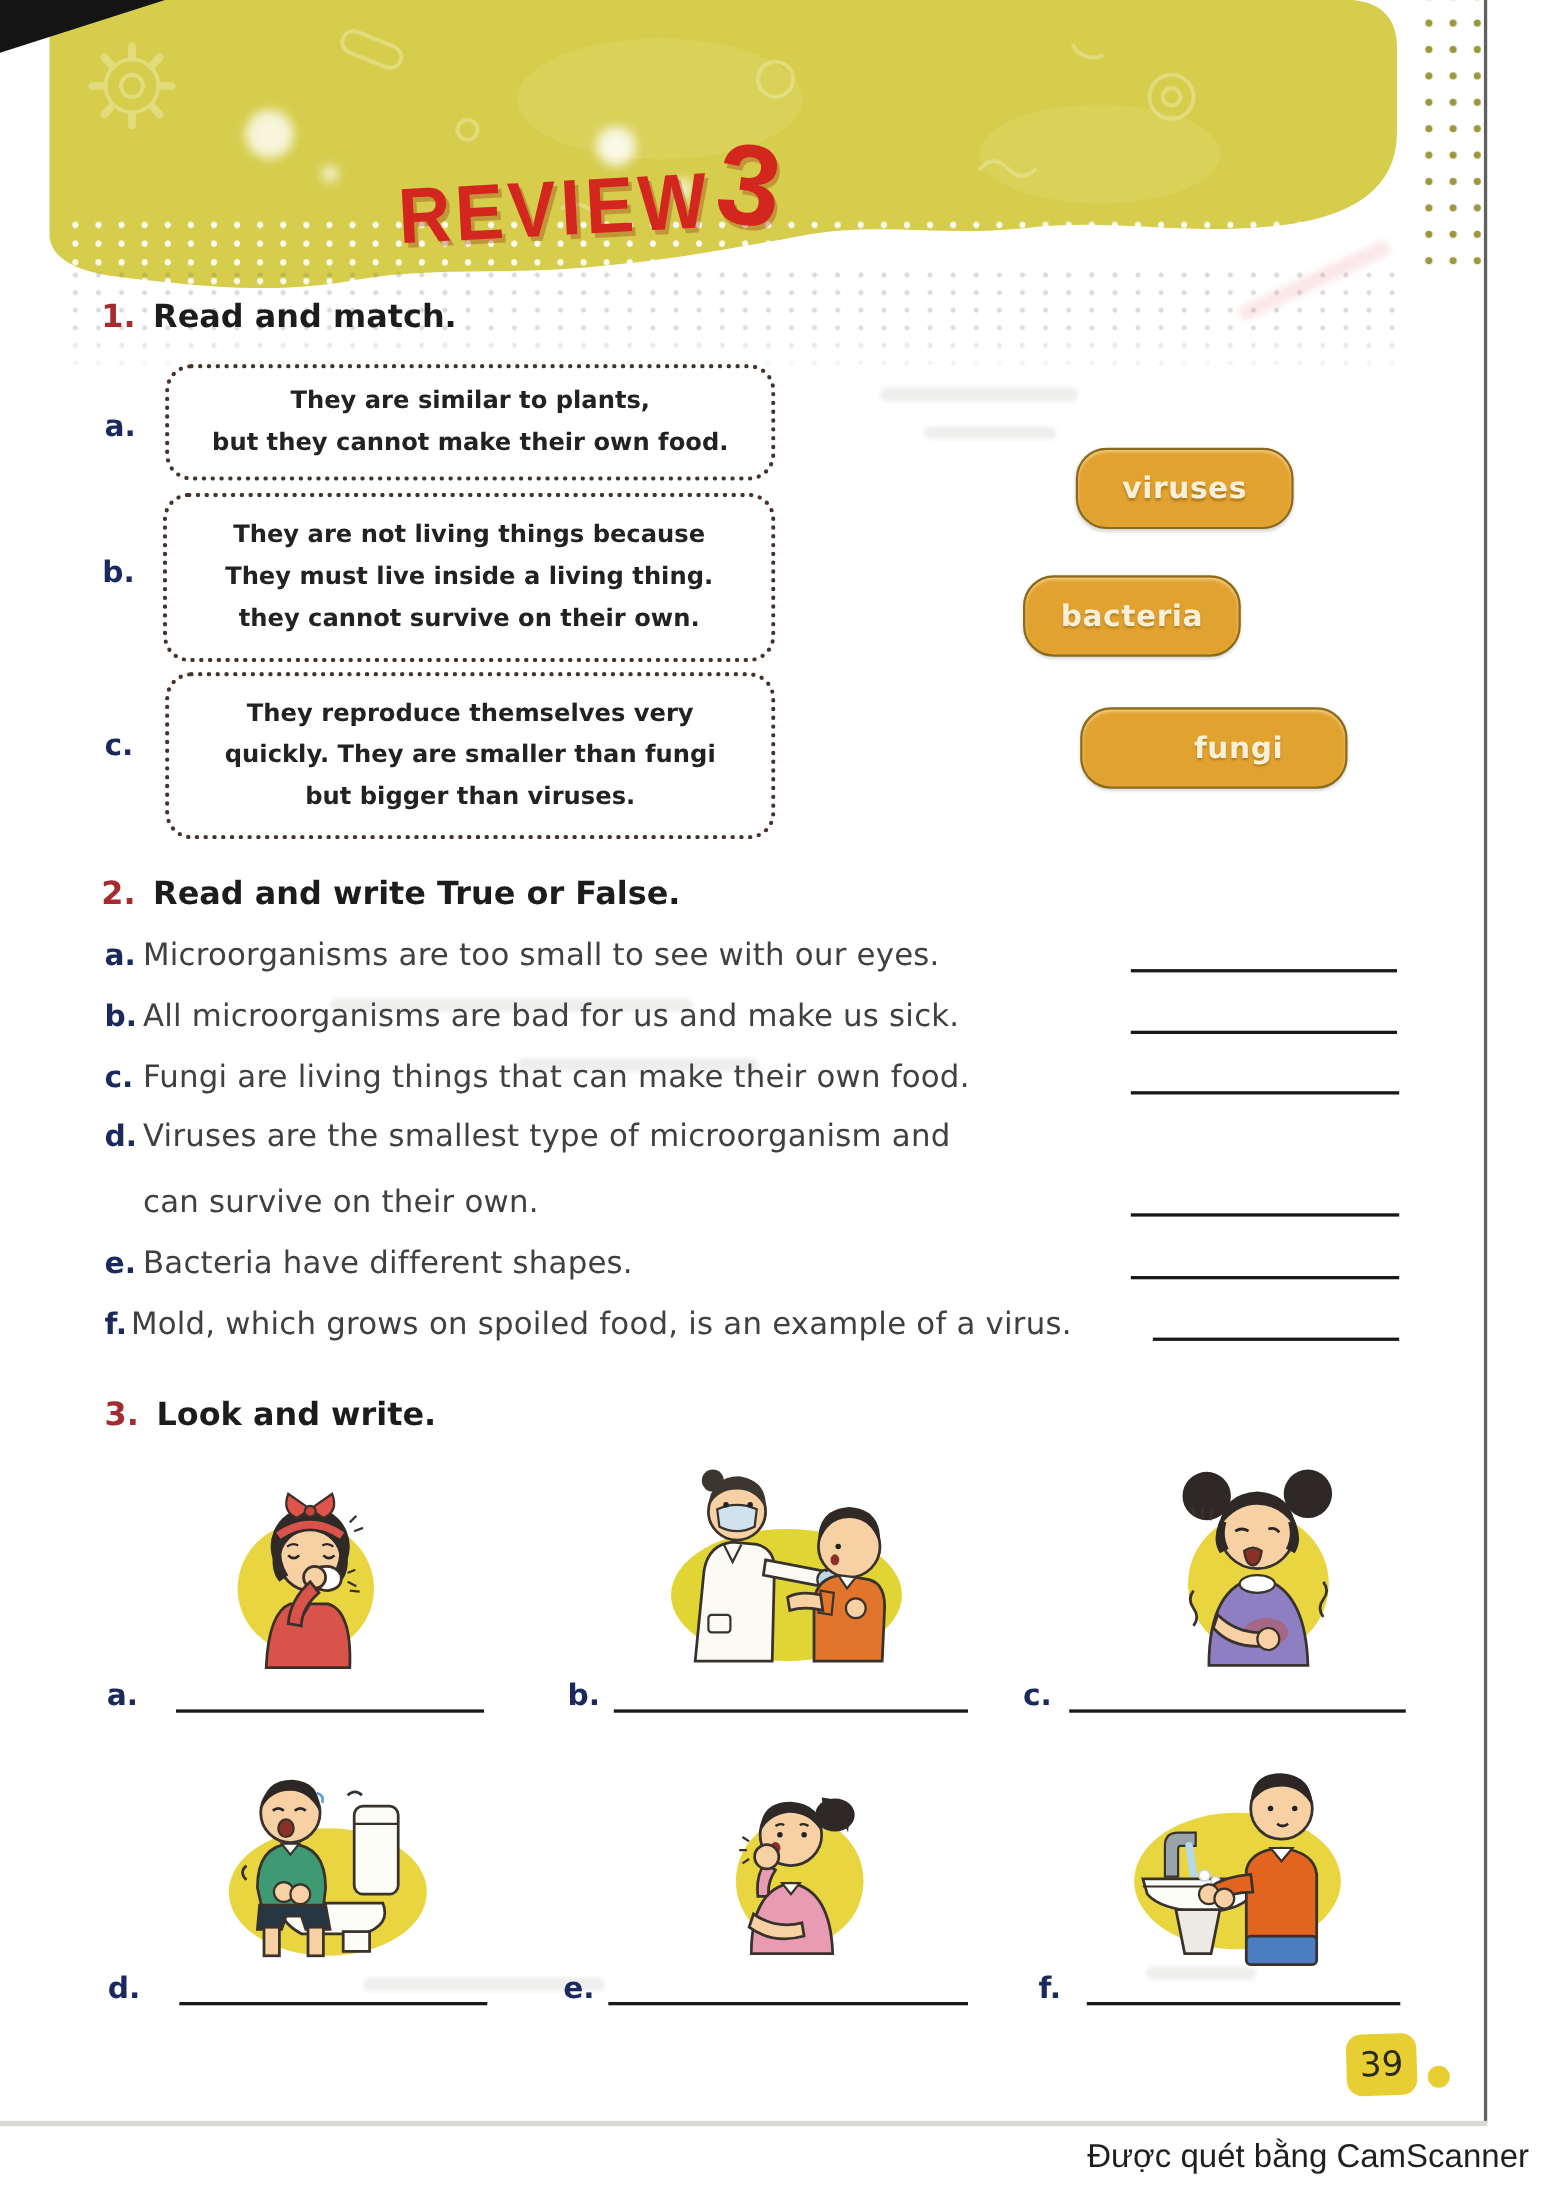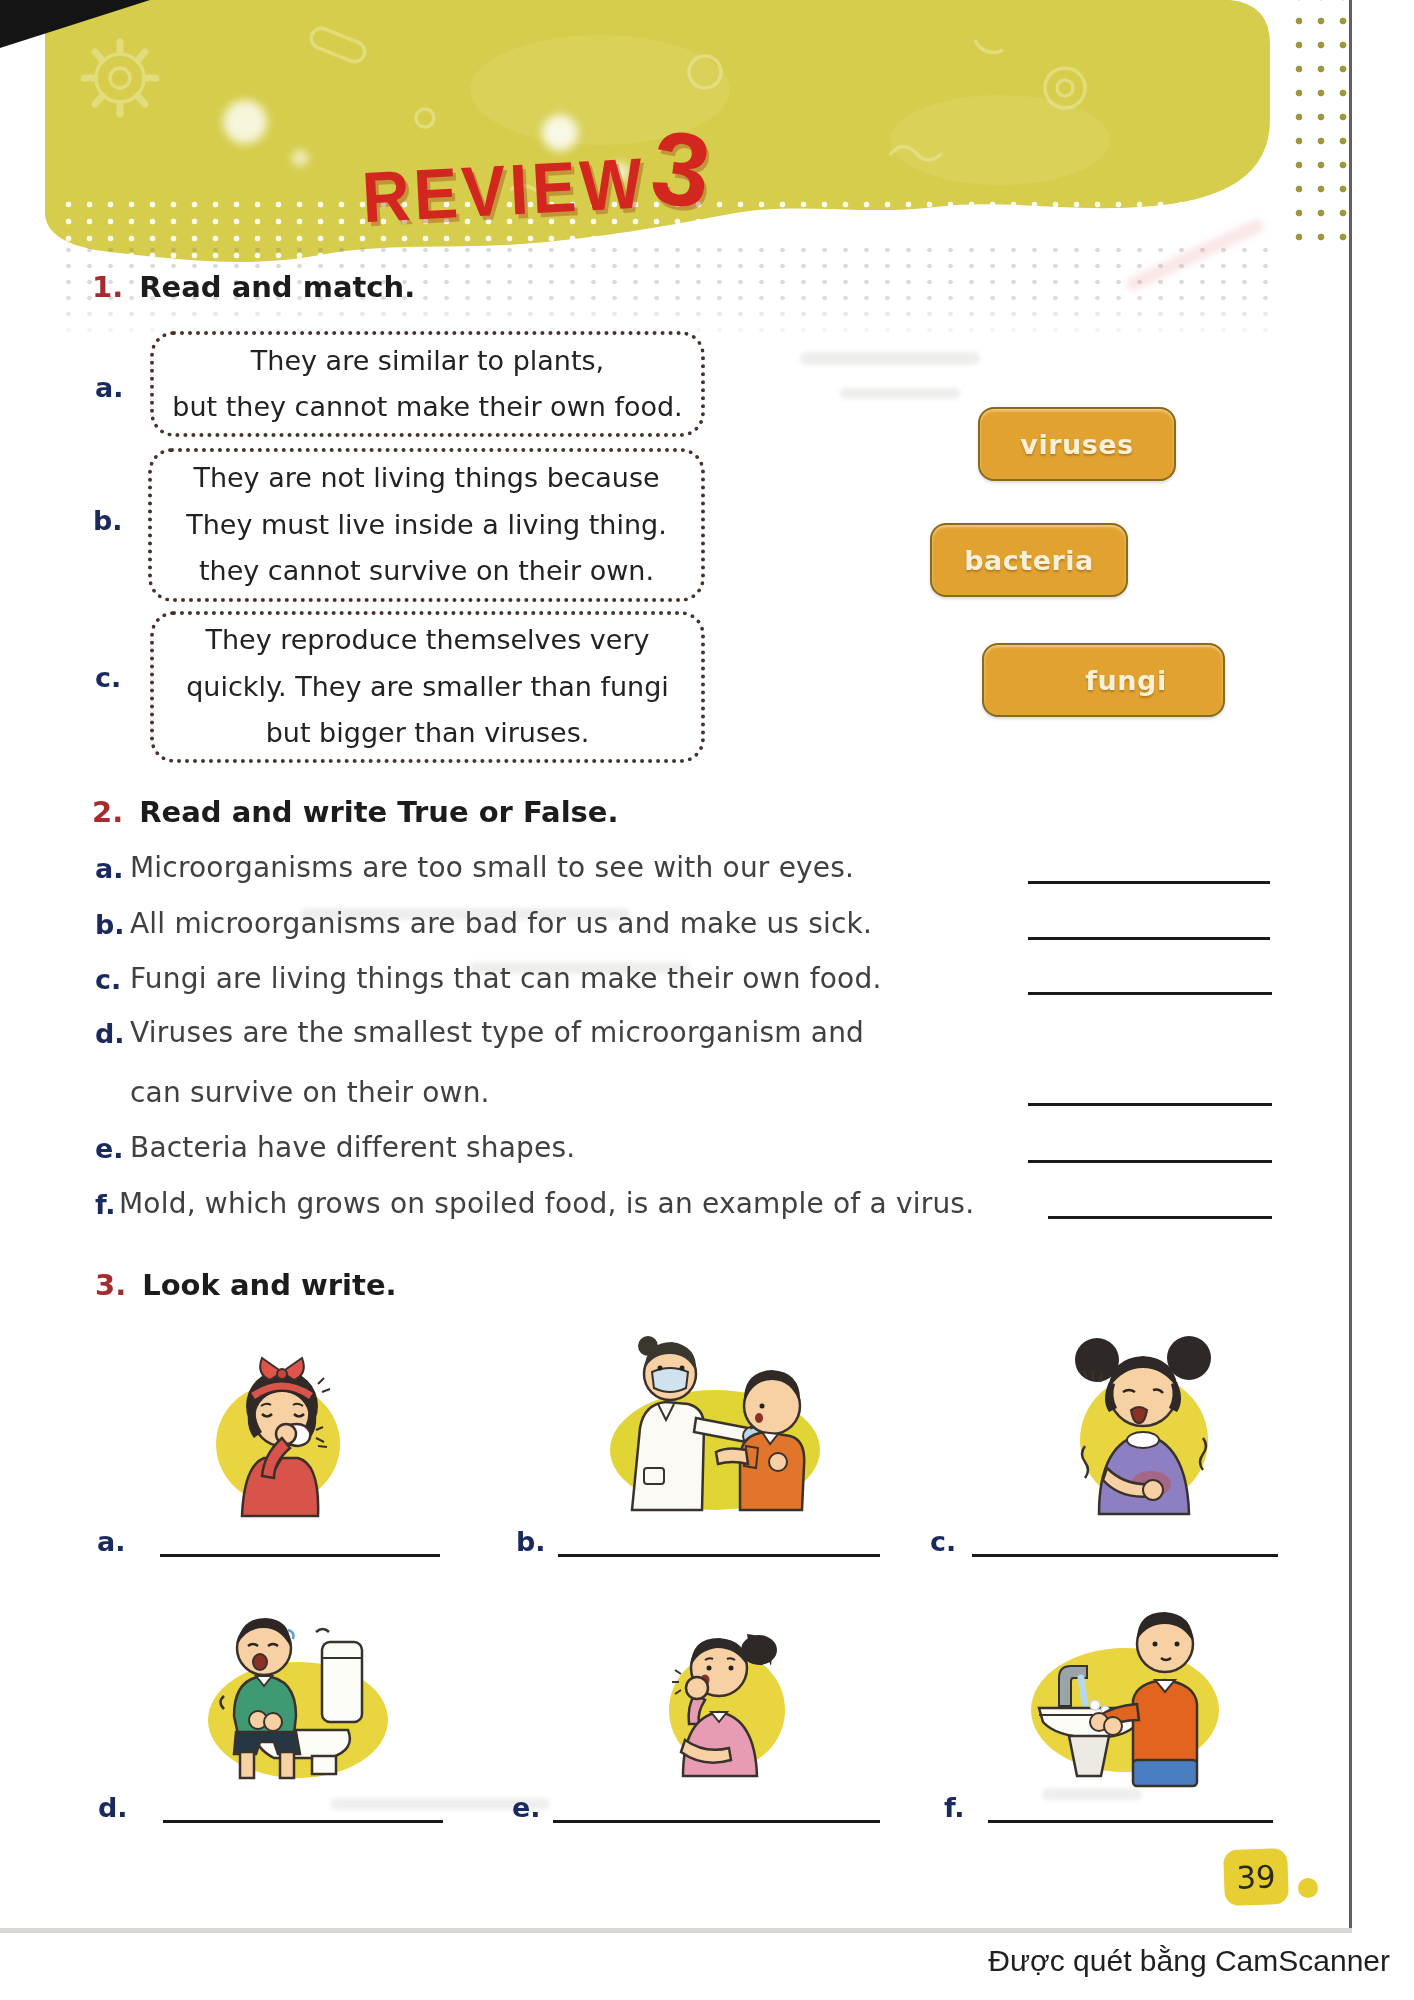--- a/index.html
+++ b/index.html
@@ -29,24 +29,24 @@
   
   #page-edge-line{position:absolute;left:1349px;top:0;width:3px;height:1930px;background:#45453f;opacity:.85;}
   #page-bottom-edge{position:absolute;left:0;top:1928px;width:1352px;height:5px;background:#d9d9d3;}
   
   .ex-heading{position:absolute;display:flex;gap:16px;font-weight:bold;font-size:29px;color:#1c1c1c;
      font-family:"DejaVu Sans", sans-serif;}
   .ex-num{color:#a42c2e;}
   
   .match-box{position:absolute;border:4px dotted #46342c;border-radius:24px;
      display:flex;flex-direction:column;justify-content:center;align-items:center;
-     font-size:27px;color:#222;text-align:center;line-height:1.72;background:rgba(255,255,255,.4);}
+     font-size:22px;color:#222;text-align:center;line-height:1.72;background:rgba(255,255,255,.4);font-weight:bold;}
   .item-label{position:absolute;font-weight:bold;font-size:27px;color:#1b2a5e;}
   .match-option{position:absolute;width:194px;height:70px;background:#e2a230;border:2px solid #8a6a1c;
-     border-radius:16px;display:flex;align-items:center;justify-content:center;
+     border-radius:28px;display:flex;align-items:center;justify-content:center;
      font-size:27px;font-weight:bold;color:#f8f0d8;letter-spacing:.5px;
      text-shadow:0 2px 2px rgba(120,80,8,.45);
      box-shadow:inset 0 2px 3px rgba(255,240,200,.55), 0 2px 3px rgba(0,0,0,.15);}
   
   .ex2-text{position:absolute;font-size:28px;letter-spacing:.2px;color:#404040;white-space:nowrap;}
   .ans-line{position:absolute;border-top:3px solid #191919;height:0;}
   
   .pic{position:absolute;}
   
   #page-number-badge{position:absolute;left:1224px;top:1849px;width:64px;height:56px;background:#e7ce33;

